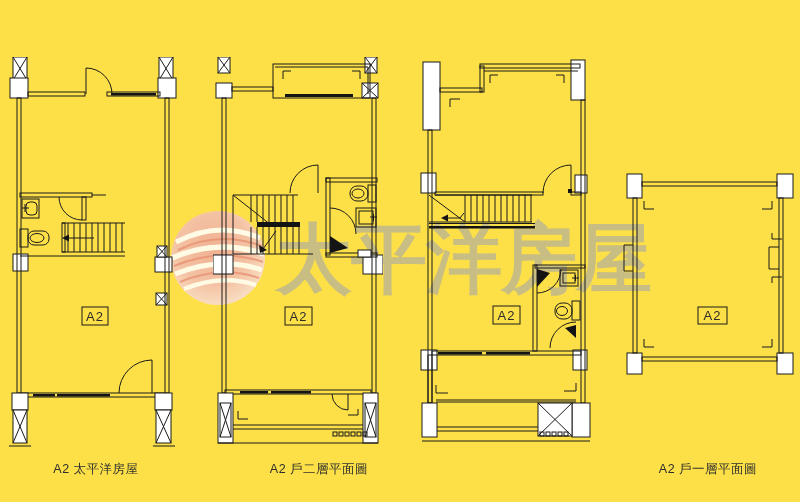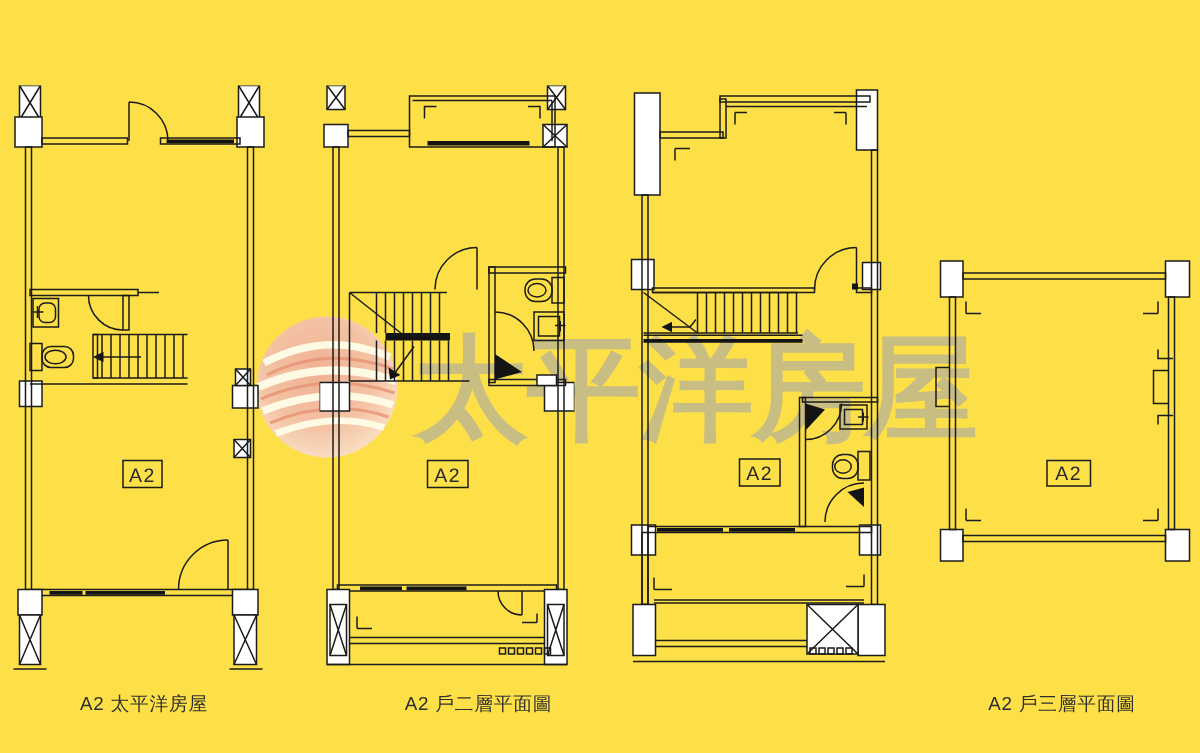--- a/index.html
+++ b/index.html
@@ -315,14 +315,14 @@
       <path class="ln" d="M150 166 V174 M150 174 H140"></path>
     </g>
     <g>
       <rect class="ln" x="76" y="134" width="29" height="17"></rect>
       <text class="lbl" x="90.5" y="147" text-anchor="middle">A2</text>
     </g>
   </svg>
 
   <div class="caption" style="left:11px">A2 太平洋房屋</div>
   <div class="caption" style="left:234px">A2 戶二層平面圖</div>
-  <div class="caption" style="left:623px">A2 戶三層平面圖</div>
+  <div class="caption" style="left:623px">A2 戶一層平面圖</div>
 </div>
 
 </body></html>

